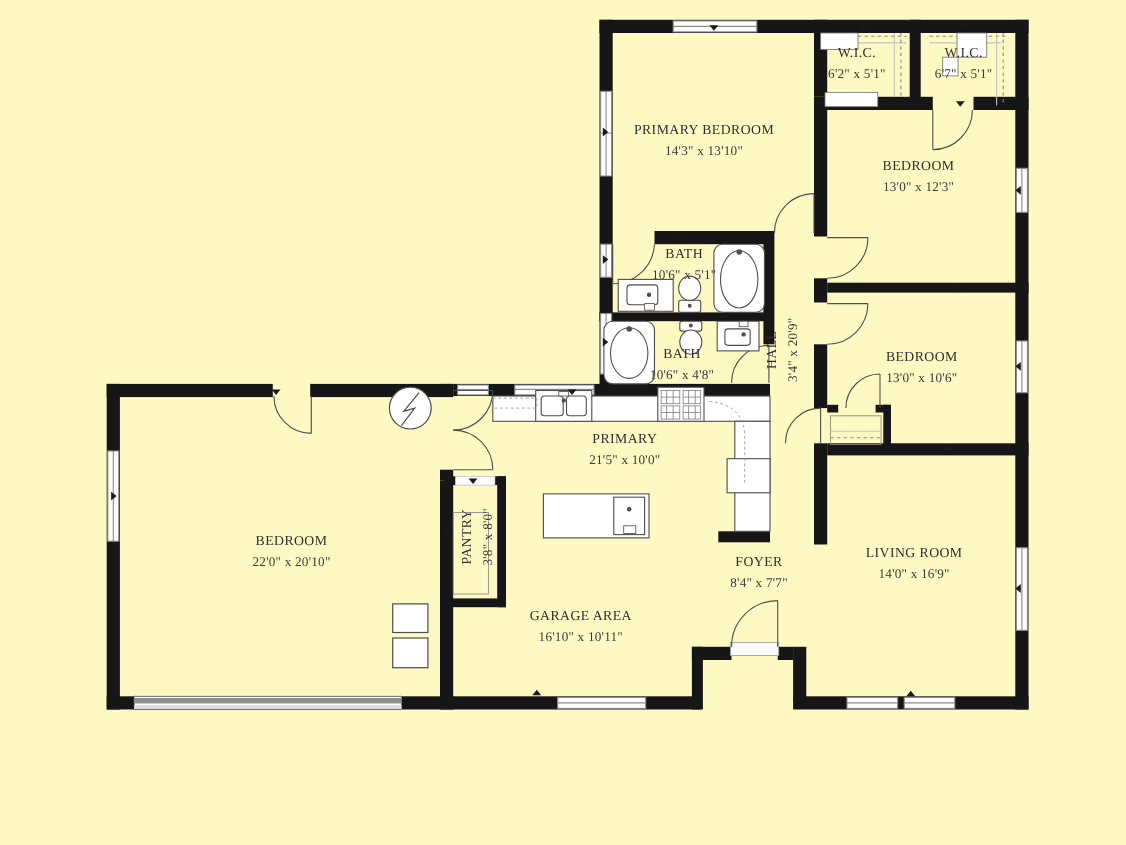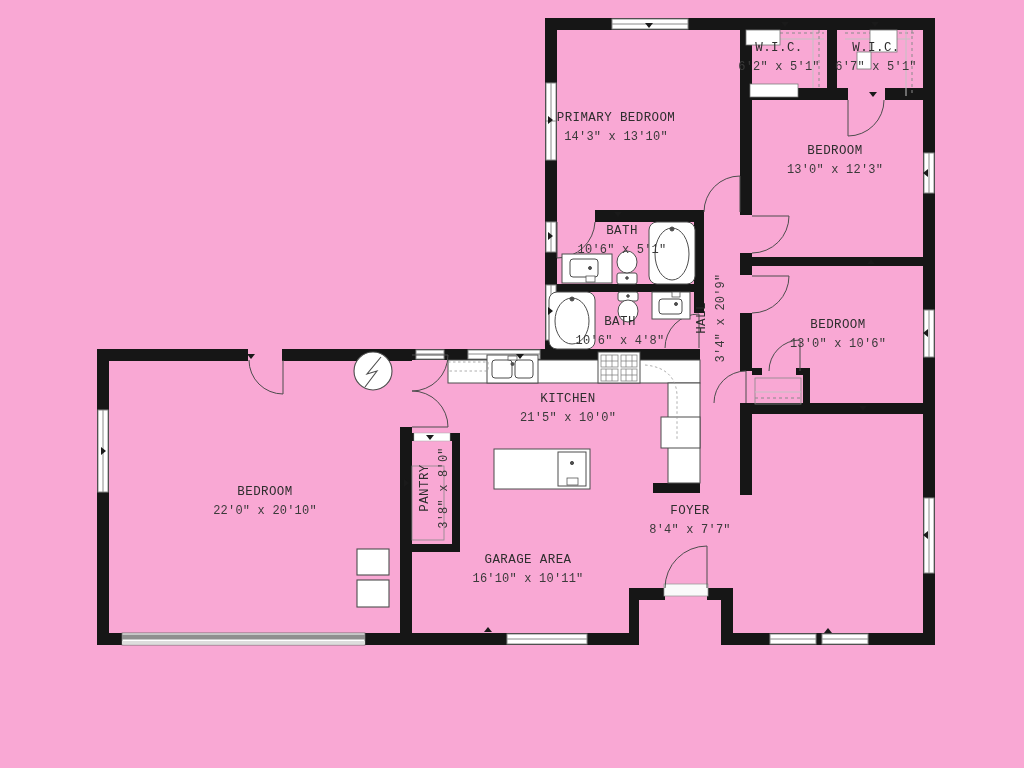--- a/index.html
+++ b/index.html
@@ -1,17 +1,17 @@
 <!DOCTYPE html>
 <html><head>
 <meta charset="utf-8">
 <style>
   html,body{margin:0;padding:0;background:#ffffff;}
-  .stage{position:relative;width:1024px;height:768px;background:#f9a8d4;overflow:hidden;
-         font-family:Liberation Mono, monospace;}
+  .stage{position:relative;width:1024px;height:768px;background:#fef9c3;overflow:hidden;
+         font-family:Liberation Serif, serif;}
   svg{position:absolute;left:0;top:0;}
   .labels{position:absolute;left:0;top:0;width:100%;height:100%;pointer-events:none;}
   .room-label{position:absolute;transform:translate(-50%,-50%);text-align:center;
               color:#2e2e2e;white-space:nowrap;line-height:1.5;}
   .room-label.rot{transform:translate(-50%,-50%) rotate(-90deg);}
   .room-name{font-size:12.5px;letter-spacing:.4px;}
   .room-dims{font-size:12px;color:#3a3a3a;letter-spacing:.2px;}
 </style>
 </head>
 <body>
@@ -308,21 +308,21 @@
 
 <div class="labels">
   <div class="room-label" style="left:779px;top:57px">
     <div class="room-name">W.I.C.</div>
     <div class="room-dims">6'2" x 5'1"</div>
   </div>
   <div class="room-label" style="left:876px;top:57px">
     <div class="room-name">W.I.C.</div>
     <div class="room-dims">6'7" x 5'1"</div>
   </div>
-  <div class="room-label" style="left:616px;top:127px">
+  <div class="room-label" style="left:640px;top:127px">
     <div class="room-name">PRIMARY BEDROOM</div>
     <div class="room-dims">14'3" x 13'10"</div>
   </div>
   <div class="room-label" style="left:835px;top:160px">
     <div class="room-name">BEDROOM</div>
     <div class="room-dims">13'0" x 12'3"</div>
   </div>
   <div class="room-label" style="left:622px;top:240px">
     <div class="room-name">BATH</div>
     <div class="room-dims">10'6" x 5'1"</div>
@@ -333,34 +333,38 @@
   </div>
   <div class="room-label rot" style="left:711px;top:318px">
     <div class="room-name">HALL</div>
     <div class="room-dims">3'4" x 20'9"</div>
   </div>
   <div class="room-label" style="left:838px;top:334px">
     <div class="room-name">BEDROOM</div>
     <div class="room-dims">13'0" x 10'6"</div>
   </div>
   <div class="room-label" style="left:568px;top:408px">
-    <div class="room-name">KITCHEN</div>
+    <div class="room-name">PRIMARY</div>
     <div class="room-dims">21'5" x 10'0"</div>
   </div>
   <div class="room-label" style="left:265px;top:501px">
     <div class="room-name">BEDROOM</div>
     <div class="room-dims">22'0" x 20'10"</div>
   </div>
   <div class="room-label rot" style="left:434px;top:488px">
     <div class="room-name">PANTRY</div>
     <div class="room-dims">3'8" x 8'0"</div>
   </div>
   <div class="room-label" style="left:528px;top:569px">
     <div class="room-name">GARAGE AREA</div>
     <div class="room-dims">16'10" x 10'11"</div>
   </div>
   <div class="room-label" style="left:690px;top:520px">
     <div class="room-name">FOYER</div>
     <div class="room-dims">8'4" x 7'7"</div>
   </div>
+  <div class="room-label" style="left:831px;top:512px">
+    <div class="room-name">LIVING ROOM</div>
+    <div class="room-dims">14'0" x 16'9"</div>
+  </div>
 </div>
 
 </div>
 
 </body></html>

